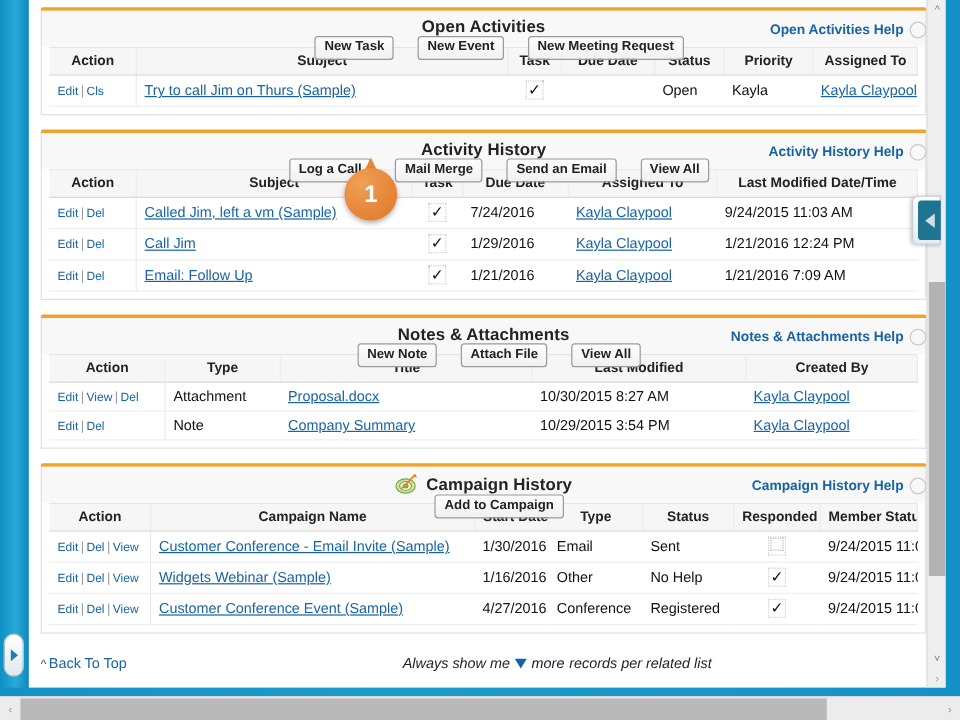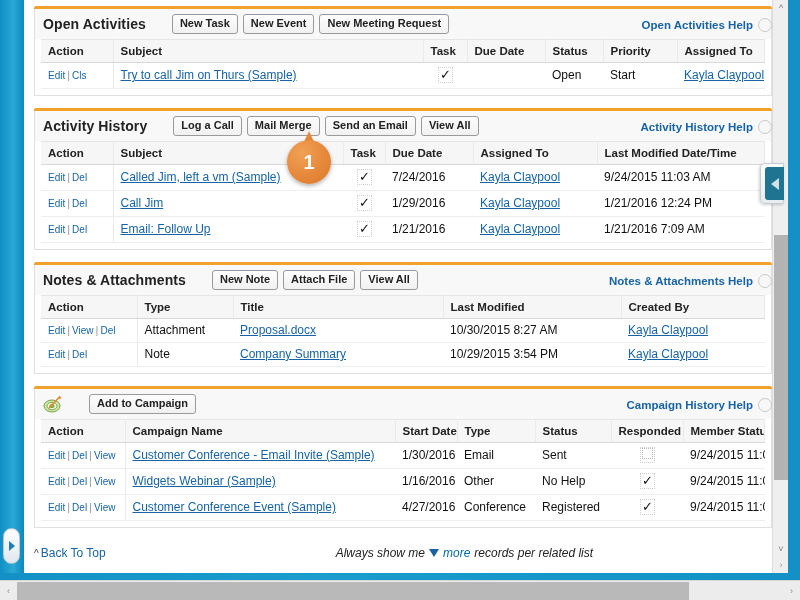--- a/index.html
+++ b/index.html
@@ -79,27 +79,28 @@
   
   .rl { margin: 0 0 12px 0; width: 738px; }
   .rl-top { height: 3px; background: #f0a22b; border-radius: 2px 2px 0 0; }
   .rl-head {
     background: #f8f8f8;
     border-left: 1px solid #e0e0e0; border-right: 1px solid #e0e0e0;
     padding: 5px 8px 6px 8px;
     display: flex; align-items: center;
     position: relative;
     height: 30px;
+    flex-direction: column;
   }
   .rl-title {
     font-size: 14px; font-weight: bold; color: #222;
     letter-spacing: .1px;
     display: flex; align-items: center; gap: 6px;
   }
-  .rl-btns { display: flex; gap: 5px; margin-left: 26px; }
+  .rl-btns { display: flex; gap: 20px; margin-left: 26px; }
   .btn {
     font-family: "Liberation Sans", sans-serif;
     font-size: 11px; font-weight: bold; color: #222;
     background: linear-gradient(to bottom, #fdfdfd 0%, #f1f1f1 100%);
     border: 1px solid #9a9a9a; border-radius: 3px;
     padding: 2px 7px 3px 7px;
     white-space: nowrap;
     line-height: 13px;
   }
   .rl-help {
@@ -114,21 +115,21 @@
   }
 
   
   .rl-body {
     border: 1px solid #e0e0e0; border-top: none;
     background: #fff;
     padding: 0 6px 6px 6px;
   }
   table.rt { border-collapse: collapse; width: 100%; table-layout: fixed; }
   table.rt th {
-    text-align: left; font-size: 11.5px; font-weight: bold; color: #222;
+    text-align: center; font-size: 11.5px; font-weight: bold; color: #222;
     background: #f6f6f6;
     border-top: 1px solid #e5e5e5; border-bottom: 1px solid #d8d8d8;
     border-right: 1px solid #eaeaea;
     padding: 5px 6px 5px 7px;
     white-space: nowrap; overflow: hidden;
   }
   table.rt td {
     font-size: 12px; color: #111;
     border-bottom: 1px solid #eeeeee;
     padding: 4px 6px 5px 7px;
@@ -204,21 +205,21 @@
     padding-top: 6px;
   }
   #footer .back { color: #1763a6; font-size: 12px; text-decoration: none; }
   #footer .caret-up { color: #444; font-size: 10px; margin-right: 2px; }
   #footer .center { margin-left: 230px; display: flex; align-items: center; gap: 4px; font-style: italic; }
   #footer .tri-d {
     width: 0; height: 0; display: inline-block;
     border-left: 5px solid transparent; border-right: 5px solid transparent;
     border-top: 8px solid #1763a6;
   }
-  #footer .more { color: #0369a1; text-decoration: none; }
+  #footer .more { color: #0f172a; text-decoration: none; }
 </style>
 </head>
 <body>
 
 <div id="app">
 
   <div id="left-rail">
     <div id="left-rail-tab">
       <span class="tri-r"></span>
     </div>
@@ -266,21 +267,21 @@
                     <th>Assigned To</th>
                   </tr>
                 </thead>
                 <tbody>
                   <tr>
                     <td class="act"><a class="lnk" href="#">Edit</a><span class="sep">|</span><a class="lnk" href="#">Cls</a></td>
                     <td><a class="lnkU" href="#">Try to call Jim on Thurs (Sample)</a></td>
                     <td class="chk"><span class="chkwrap"><span class="chkmark">✓</span></span></td>
                     <td><span></span></td>
                     <td><span>Open</span></td>
-                    <td><span>Start</span></td>
+                    <td><span>Kayla</span></td>
                     <td><a class="lnkU" href="#">Kayla Claypool</a></td>
                   </tr>
                 </tbody>
               </table>
             </div>
           </div>
           <div class="rl">
             <div class="rl-top"></div>
             <div class="rl-head">
               <div class="rl-title">
@@ -404,20 +405,21 @@
             <div class="rl-head">
               <div class="rl-title">
                 <span class="camp-icon"><svg width="20" height="18" viewBox="0 0 20 18">
                     <ellipse cx="9" cy="11" rx="8" ry="6" fill="#cfe8a8" stroke="#7aa348" stroke-width="1"></ellipse>
                     <ellipse cx="9" cy="11" rx="5" ry="3.7" fill="#eaf6d6" stroke="#7aa348" stroke-width="0.9"></ellipse>
                     <ellipse cx="9" cy="11" rx="2.1" ry="1.6" fill="#8cc04a" stroke="#5f8c34" stroke-width="0.8"></ellipse>
                     <line x1="6" y1="13" x2="17" y2="1.5" stroke="#e08a2e" stroke-width="1.6"></line>
                     <polygon points="17,1 18.6,4 14.8,3.3" fill="#e08a2e"></polygon>
                     <polygon points="5.6,13.6 4.4,14.6 6.6,14.2" fill="#9a9a9a"></polygon>
                   </svg></span>
+                <span>Campaign History</span>
               </div>
               <div class="rl-btns">
                 <button class="btn">Add to Campaign</button>
               </div>
               <div class="rl-help">
                 <a href="#">Campaign History Help</a>
                 <span class="helpring"></span>
               </div>
             </div>
             <div class="rl-body">

